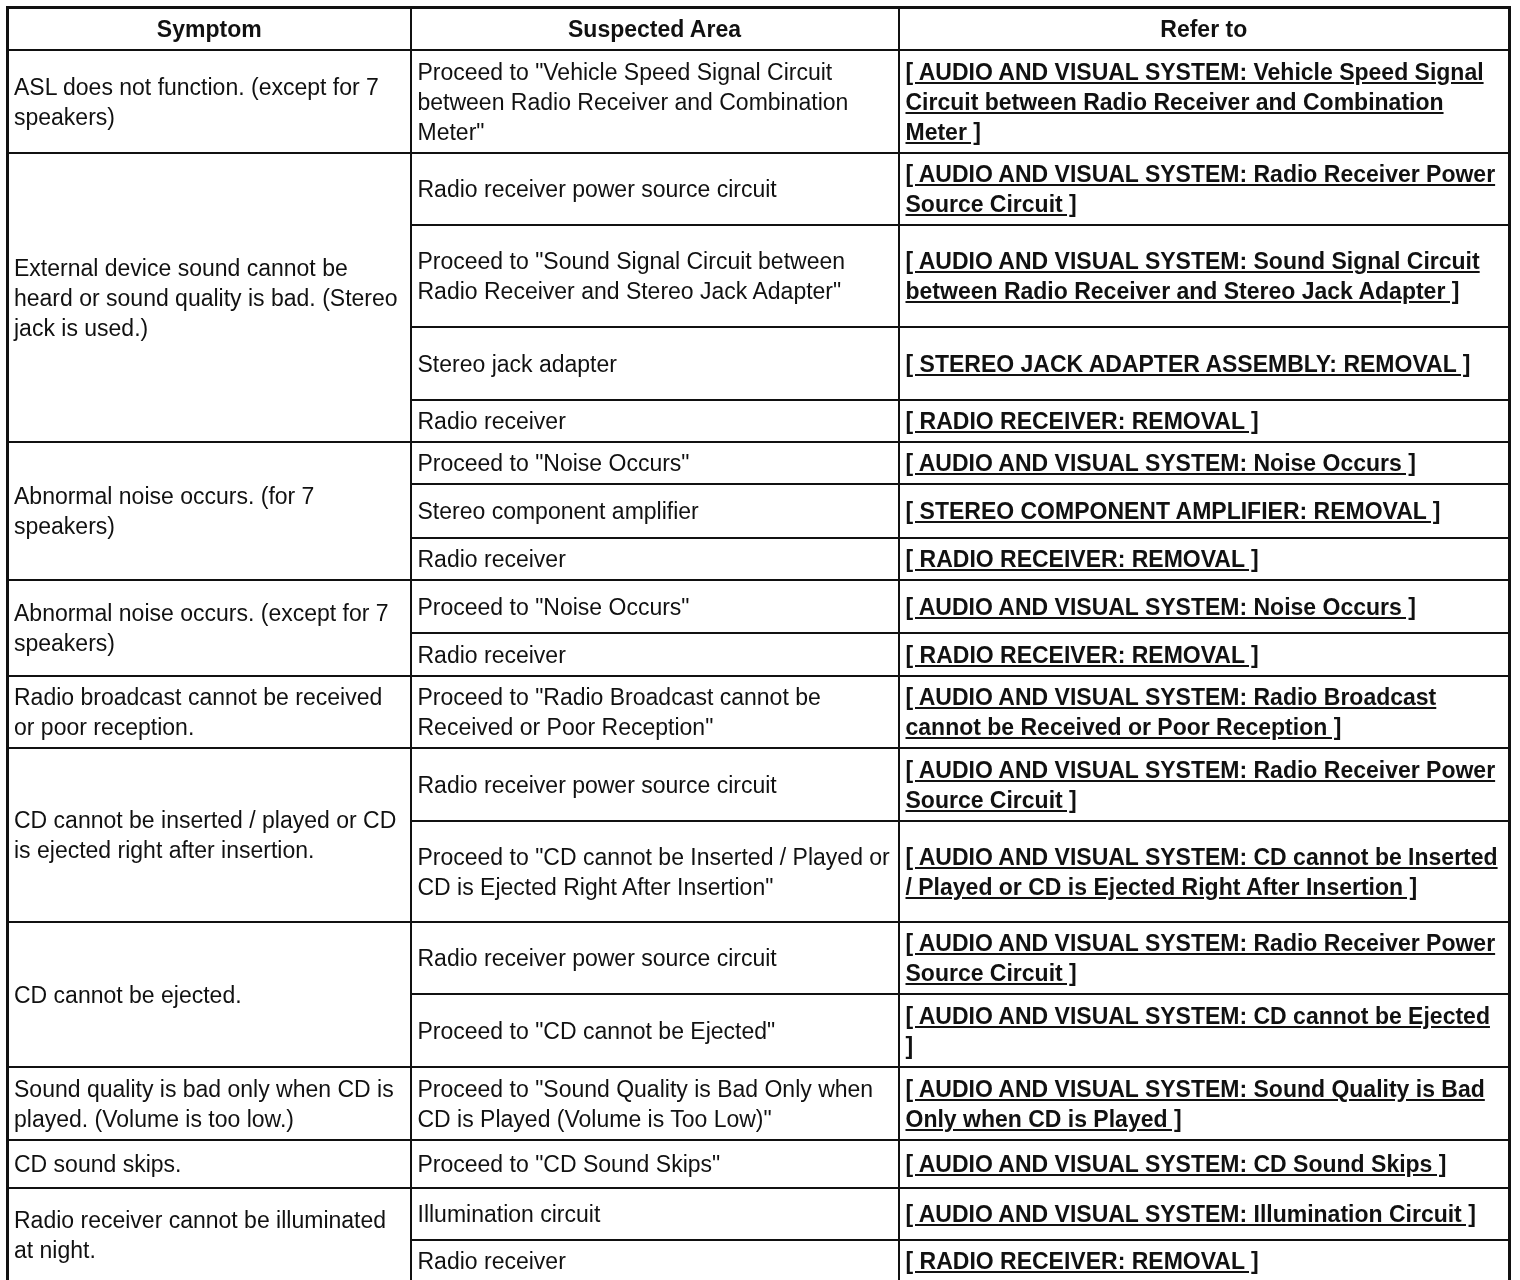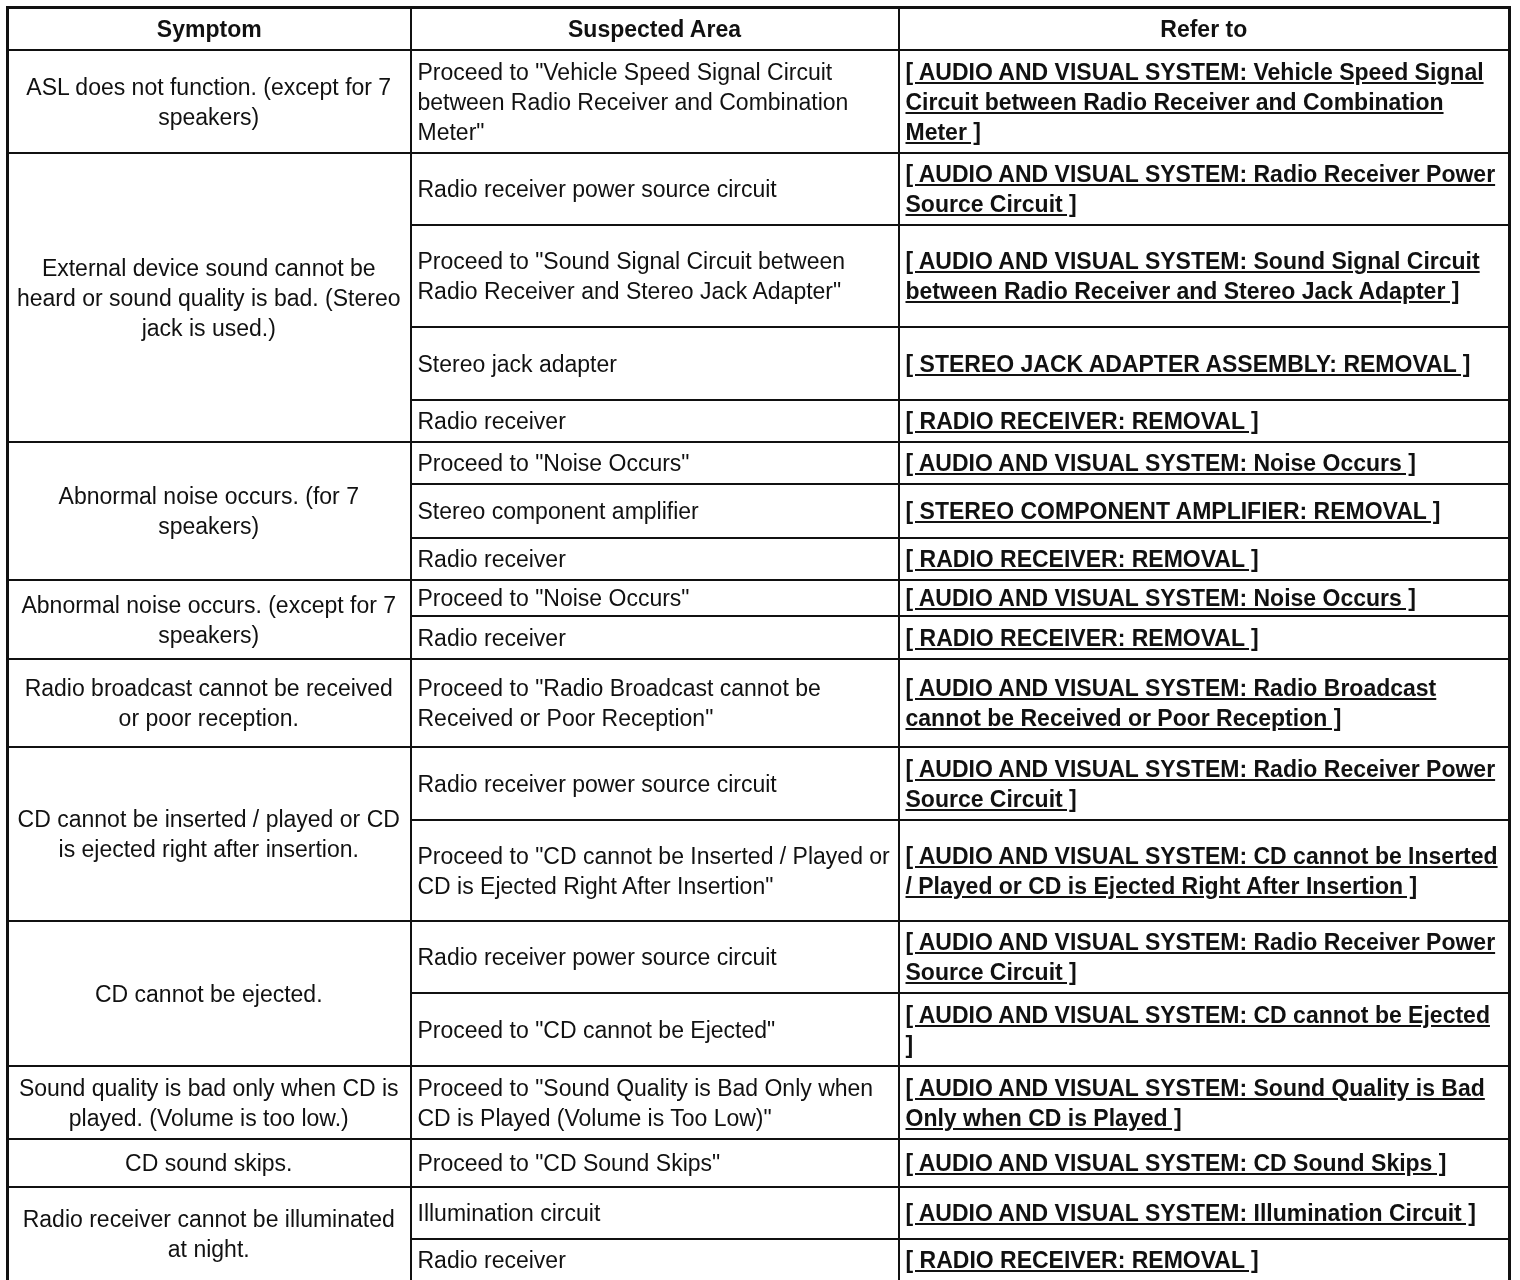--- a/index.html
+++ b/index.html
@@ -5,21 +5,21 @@
   html, body { margin:0; padding:0; background:#ffffff; }
   body { width:1520px; height:1280px; position:relative; overflow:hidden;
          font-family:"Liberation Sans", sans-serif; color:#111; }
   table { position:absolute; left:6px; top:6px; border-collapse:collapse;
           width:1502px; table-layout:fixed; border:3px solid #111; }
   col.c1 { width:403px; } col.c2 { width:488px; } col.c3 { width:611px; }
   th, td { border:2px solid #111; padding:0 6px; font-size:23px; line-height:30px;
            vertical-align:middle; text-align:left; }
   th { font-weight:bold; text-align:center; height:40px; }
   td.ref { font-weight:bold;text-decoration:underline; }
-  td.sym { padding-left:5px;text-align:center; }
+  td.sym { padding-left:5px; }
 </style>
 </head>
 <body>
 
 <table>
   <colgroup>
       <col class="c1">
       <col class="c2">
       <col class="c3">
     </colgroup>
@@ -63,31 +63,31 @@
     </tr>
     <tr style="height:54px">
       <td>Stereo component amplifier</td>
       <td class="ref">[ STEREO COMPONENT AMPLIFIER: REMOVAL ]</td>
     </tr>
     <tr style="height:42px">
       <td>Radio receiver</td>
       <td class="ref">[ RADIO RECEIVER: REMOVAL ]</td>
     </tr>
 
-    <tr style="height:36px">
+    <tr style="height:53px">
       <td class="sym" rowspan="2">Abnormal noise occurs. (except for 7 speakers)</td>
       <td>Proceed to "Noise Occurs"</td>
       <td class="ref">[ AUDIO AND VISUAL SYSTEM: Noise Occurs ]</td>
     </tr>
     <tr style="height:43px">
       <td>Radio receiver</td>
       <td class="ref">[ RADIO RECEIVER: REMOVAL ]</td>
     </tr>
 
-    <tr style="height:88px">
+    <tr style="height:72px">
       <td class="sym">Radio broadcast cannot be received or poor reception.</td>
       <td>Proceed to "Radio Broadcast cannot be Received or Poor Reception"</td>
       <td class="ref">[ AUDIO AND VISUAL SYSTEM: Radio Broadcast cannot be Received or Poor Reception ]</td>
     </tr>
 
     <tr style="height:73px">
       <td class="sym" rowspan="2">CD cannot be inserted / played or CD is ejected right after insertion.</td>
       <td>Radio receiver power source circuit</td>
       <td class="ref">[ AUDIO AND VISUAL SYSTEM: Radio Receiver Power Source Circuit ]</td>
     </tr>

